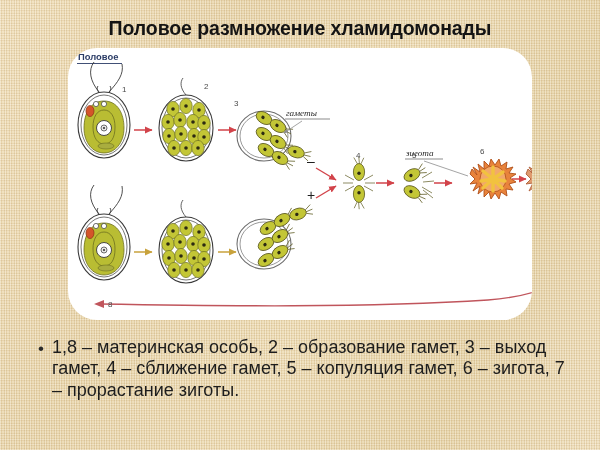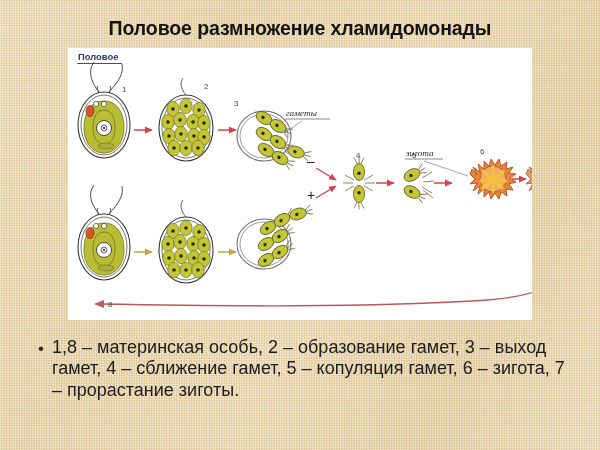--- a/index.html
+++ b/index.html
@@ -58,20 +58,21 @@
 
   
   #diagram-panel {
     position: absolute;
     left: 68px;
     top: 48px;
     width: 464px;
     height: 272px;
     background: #ffffff;
     overflow: hidden;
+    border-radius: 29px;
   }
   #diagram-svg {
     display: block;
     width: 464px;
     height: 272px;
   }
 
   
   #caption-block {
     position: absolute;

